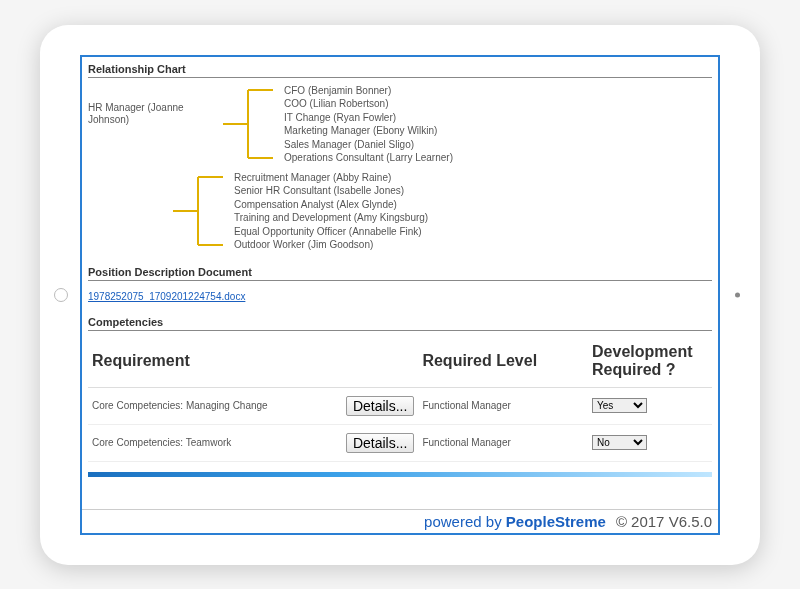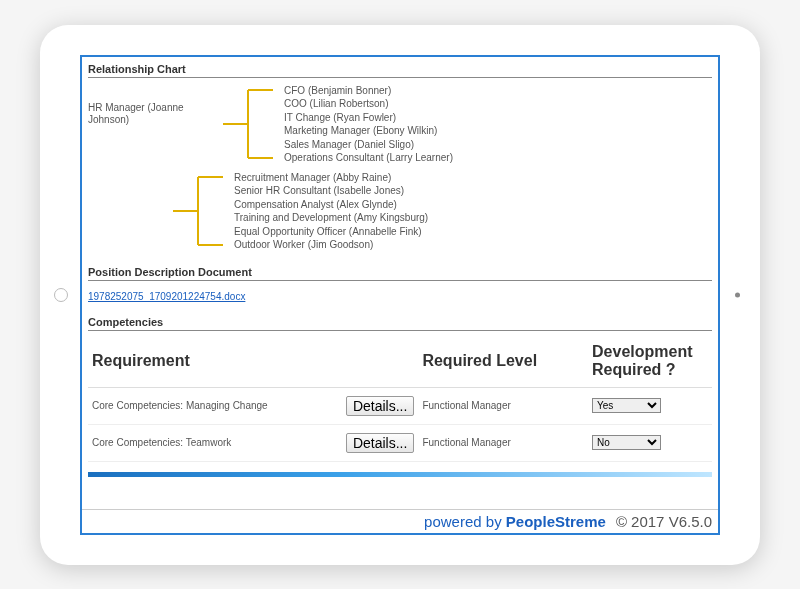--- a/index.html
+++ b/index.html
@@ -93,21 +93,21 @@
   .details-btn {
     font-size: 14px;
     padding: 1px 6px;
     background: linear-gradient(#fdfdfd,#e6e6e6);
     border: 1px solid #999;
     border-radius: 2px;
     cursor: pointer;
   }
   .comp-select {
     font-size: 10px;
-    width: 69px;
+    width: 55px;
     border: 1px solid #888;
   }
   .sig-bar {
     background: linear-gradient(90deg, #1a6fbf, #3aa0e8 40%, #bfe6ff);
     color: #fff;
     font-weight: bold;
     font-size: 10px;
     padding: 5px 8px;
     margin-top: 10px;
   }

